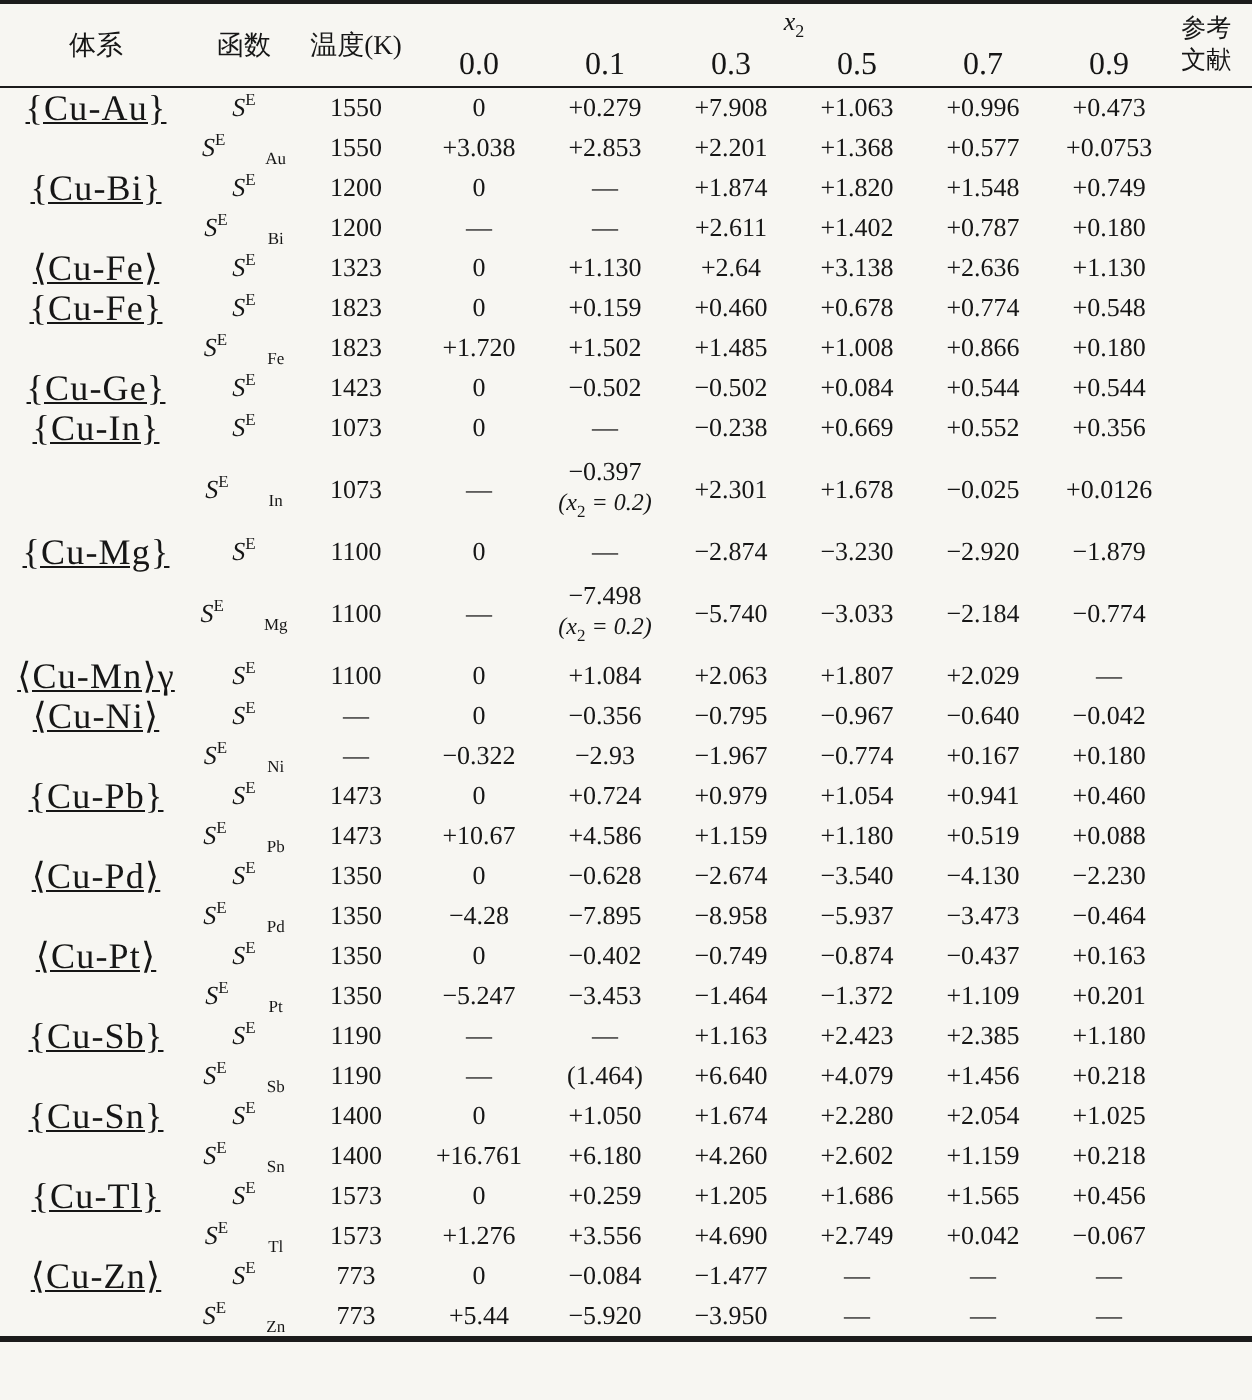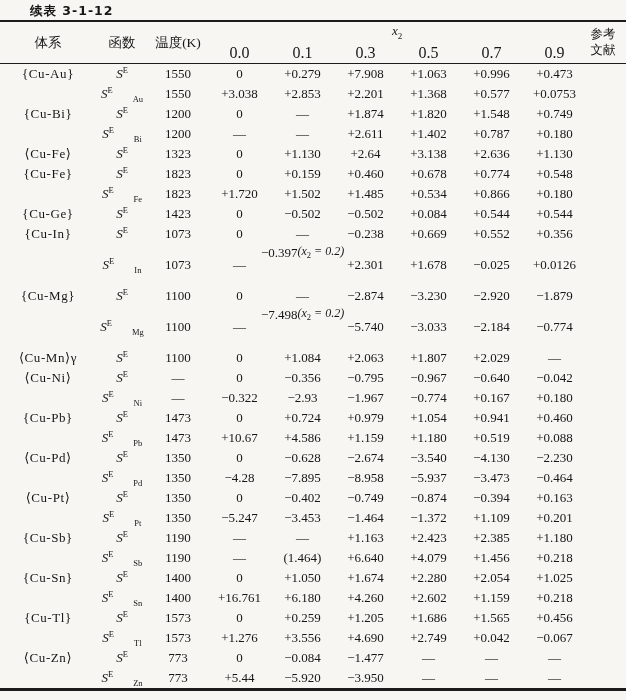--- a/index.html
+++ b/index.html
@@ -45,34 +45,33 @@
   th.h-ref{font-size:12.5px;line-height:1.25;padding-right:6px;}
   tbody td{
     padding:0;
     text-align:center;
     height:20px;
     line-height:20px;
     white-space:nowrap;
     font-size:13px;
   }
   tbody tr.tall td{height:42px;line-height:normal;vertical-align:middle;}
-  td.sys{letter-spacing:0.6px;font-size:13px;}
+  td.sys{letter-spacing:0.6px;font-size:18px;text-decoration:underline;}
   .fn-base{font-style:italic;}
   .fn-sup{font-size:8.5px;vertical-align:super;line-height:0;letter-spacing:0;}
   .fn-sub{font-size:8.5px;vertical-align:sub;line-height:0;letter-spacing:0;margin-left:20px;}
-  .notecell{display:flex;justify-content:center;height:42px;}
+  .notecell{display:flex;flex-direction:column;justify-content:center;height:42px;}
   .notecell .nv{line-height:17px;}
   .notecell .nn{line-height:15px;font-size:12px;font-style:italic;}
   .notecell .nn sub{font-size:8.5px;font-style:normal;}
 </style>
 </head>
 <body>
 
 <div class="page">
-  <div class="caption">续表 3-1-12</div>
 
   <table class="data">
     <colgroup>
       <col class="c-system">
         <col class="c-fn">
         <col class="c-temp">
       <col class="c-val">
         <col class="c-val">
         <col class="c-val">
       <col class="c-val">
@@ -173,21 +172,21 @@
           <td>+0.548</td>
           <td></td>
         </tr>
         <tr>
           <td class="sys"></td>
           <td><span class="fn-base">S</span><span class="fn-sup">E</span><span class="fn-sub">Fe</span></td>
           <td>1823</td>
           <td>+1.720</td>
           <td>+1.502</td>
           <td>+1.485</td>
-          <td>+0.534</td>
+          <td>+1.008</td>
           <td>+0.866</td>
           <td>+0.180</td>
           <td></td>
         </tr>
         <tr>
           <td class="sys">{Cu-Ge}</td>
           <td><span class="fn-base">S</span><span class="fn-sup">E</span></td>
           <td>1423</td>
           <td>0</td>
           <td>−0.502</td>
@@ -340,21 +339,21 @@
           <td></td>
         </tr>
         <tr>
           <td class="sys">⟨Cu-Pt⟩</td>
           <td><span class="fn-base">S</span><span class="fn-sup">E</span></td>
           <td>1350</td>
           <td>0</td>
           <td>−0.402</td>
           <td>−0.749</td>
           <td>−0.874</td>
-          <td>−0.394</td>
+          <td>−0.437</td>
           <td>+0.163</td>
           <td></td>
         </tr>
         <tr>
           <td class="sys"></td>
           <td><span class="fn-base">S</span><span class="fn-sup">E</span><span class="fn-sub">Pt</span></td>
           <td>1350</td>
           <td>−5.247</td>
           <td>−3.453</td>
           <td>−1.464</td>

